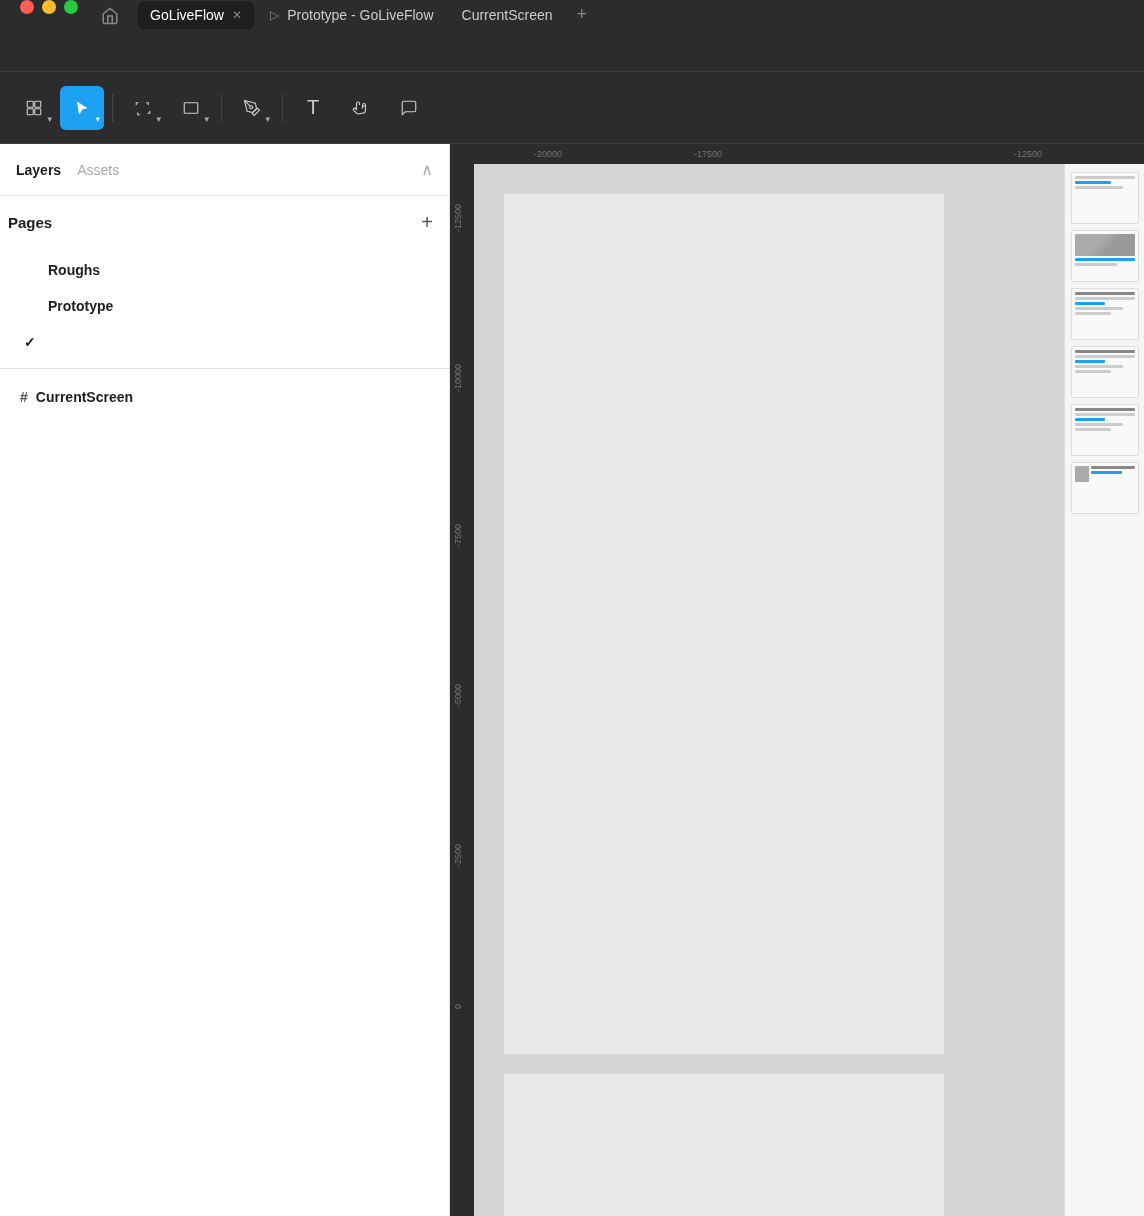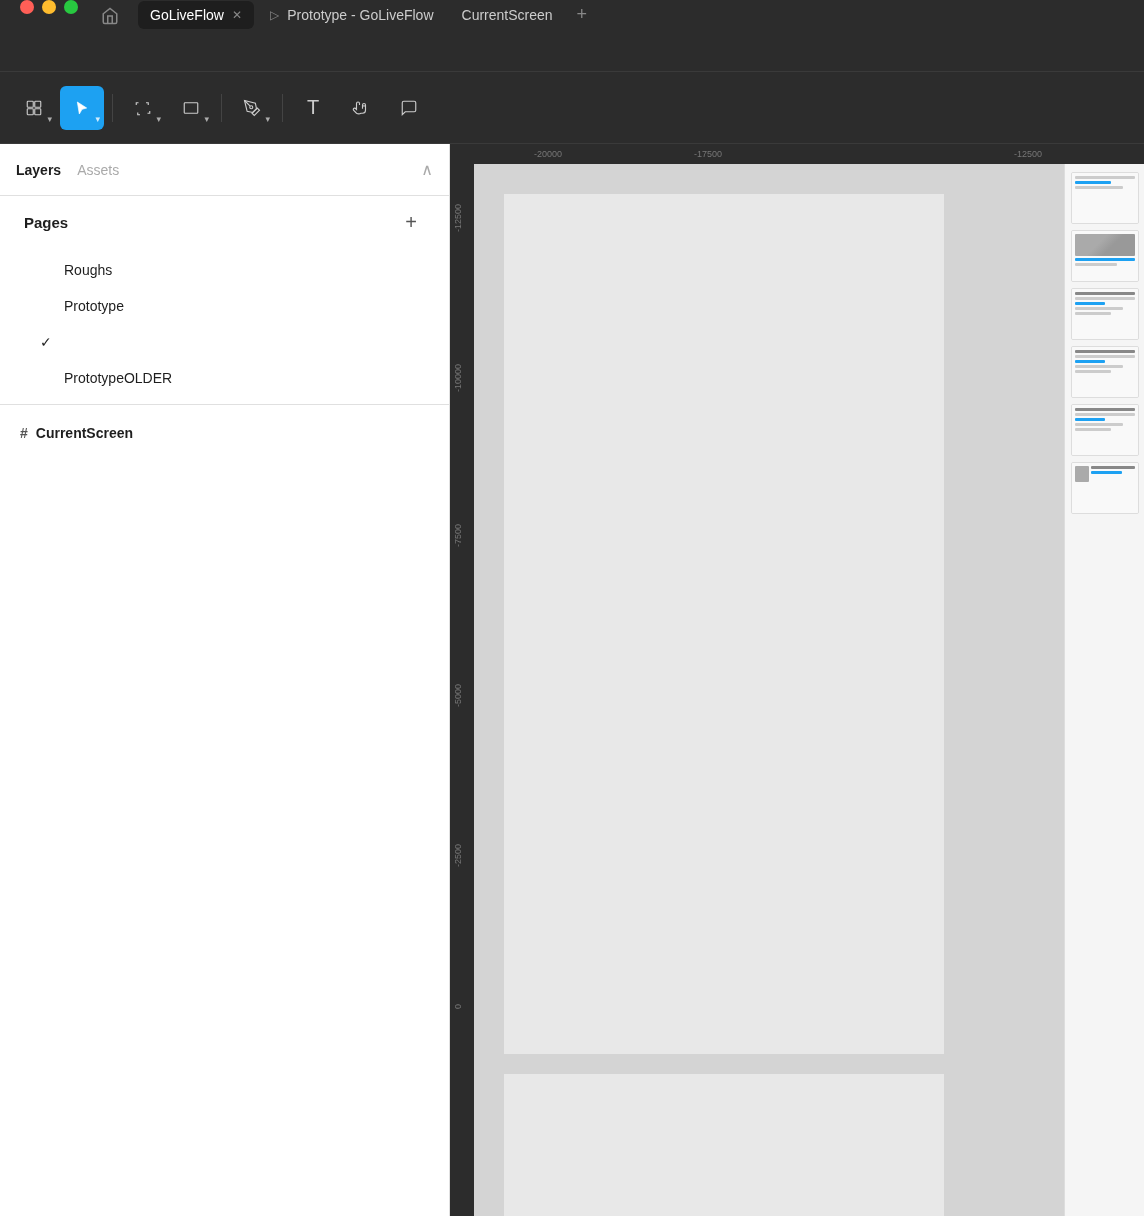--- a/index.html
+++ b/index.html
@@ -154,21 +154,21 @@
       color: #aaa;
       font-weight: 400;
     }
     .panel-collapse {
       margin-left: auto;
       color: #aaa;
       font-size: 16px;
       cursor: pointer;
     }
     .pages-section {
-      padding: 0 24px;
+      padding: 0 8px;
       border-bottom: 1px solid #e0e0e0;
     }
     .pages-header {
       display: flex;
       align-items: center;
       height: 52px;
     }
     .pages-title {
       font-size: 15px;
       font-weight: 700;
@@ -189,20 +189,21 @@
       padding: 4px 0 8px 0;
     }
     .page-item {
       display: flex;
       align-items: center;
       padding: 10px 16px 10px 40px;
       font-size: 14px;
       color: #1e1e1e;
       cursor: pointer;
       border-radius: 4px;
+      font-weight: bold;
     }
     .page-item.selected {
       padding-left: 16px;
     }
     .page-check {
       font-size: 14px;
       margin-right: 8px;
       color: #1e1e1e;
     }
     .layers-section {
@@ -450,23 +451,20 @@
       </div>
       <div class="page-list">
         <div class="page-item">
           <span>Roughs</span>
         </div>
         <div class="page-item">
           <span>Prototype</span>
         </div>
         <div class="page-item selected">
           <span class="page-check">✓</span>
-        </div>
-        <div class="page-item">
-          <span>PrototypeOLDER</span>
         </div>
       </div>
     </div>
 
     <div class="layers-section">
       <div class="layer-item">
         <span class="layer-icon">#</span>
         <span>CurrentScreen</span>
       </div>
     </div>

